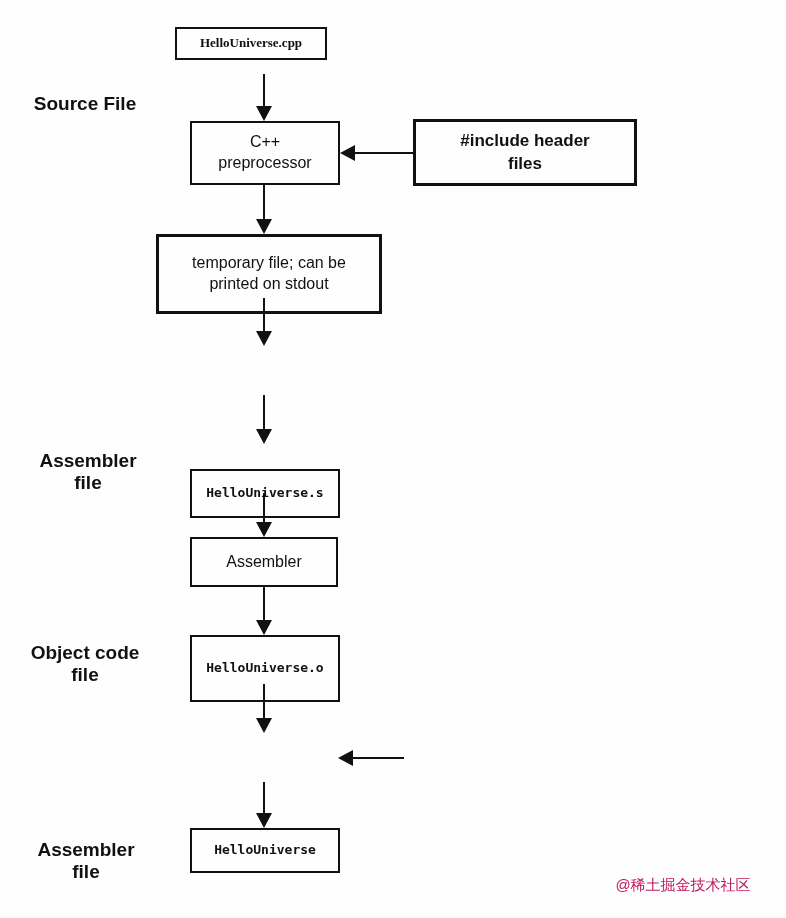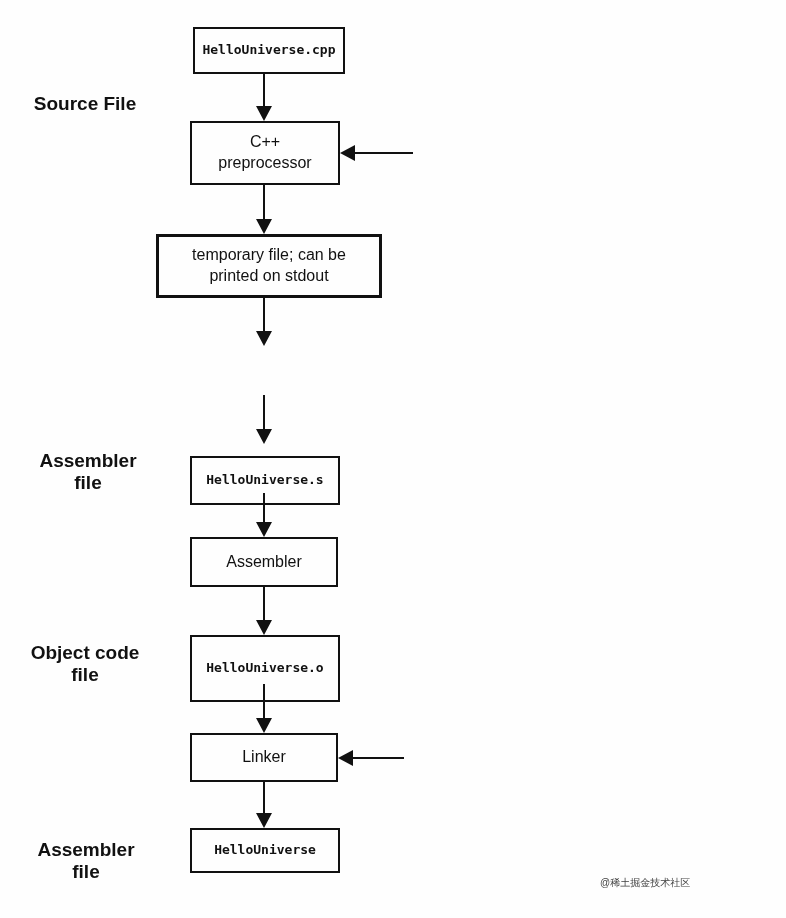--- a/index.html
+++ b/index.html
@@ -56,57 +56,58 @@
   .harrow .head{
     width:0;height:0;
     border-top:8px solid transparent;
     border-bottom:8px solid transparent;
     border-right:15px solid #111;
   }
   .harrow .line{height:2px;flex:1;background:#111;}
   .watermark{
     position:absolute;
     left:600px;top:876px;width:166px;
-    text-align:left;
-    font-size:10px;
-    color:#404040;
+    text-align:center;
+    font-size:15px;
+    color:#be185d;
   }
 </style>
 </head>
 <body>
 
 <div class="canvas">
 
   <div class="stage-label" style="left:15px;top:93px;width:140px;">Source File</div>
   <div class="stage-label" style="left:15px;top:450px;width:146px;">Assembler
 file</div>
   <div class="stage-label" style="left:15px;top:642px;width:140px;">Object code
 file</div>
   <div class="stage-label" style="left:15px;top:839px;width:142px;">Assembler
 file</div>
 
-  <div class="box mono" style="left:193px;top:27px;width:152px;height:47px;">HelloUniverse.cpp</div>
+  <div class="box mono" style="left:175px;top:27px;width:152px;height:33px;font-family:Liberation Serif, serif;">HelloUniverse.cpp</div>
 
   <div class="box sans" style="left:190px;top:121px;width:150px;height:64px;">C++
 preprocessor</div>
 
-  <div class="box sans thick" style="left:156px;top:234px;width:226px;height:64px;">temporary file; can be
+  <div class="box sans thick" style="left:156px;top:234px;width:226px;height:80px;">temporary file; can be
 printed on stdout</div>
 
 
-  <div class="box mono" style="left:190px;top:456px;width:150px;height:49px;">HelloUniverse.s</div>
+  <div class="box mono" style="left:190px;top:469px;width:150px;height:49px;">HelloUniverse.s</div>
 
   <div class="box sans" style="left:190px;top:537px;width:148px;height:50px;">Assembler</div>
 
   <div class="box mono" style="left:190px;top:635px;width:150px;height:67px;">HelloUniverse.o</div>
 
-  <div class="box sans" style="left:190px;top:733px;width:148px;height:49px;">Linker</div>
 
   <div class="box mono" style="left:190px;top:828px;width:150px;height:45px;">HelloUniverse</div>
 
+  <div class="box sansbold thick" style="left:413px;top:119px;width:224px;height:67px;">#include header
+files</div>
 
 
   <div class="varrow" style="top:74px;height:47px;">
       <i class="line"></i>
       <i class="head"></i>
     </div>
   <div class="varrow" style="top:185px;height:49px;">
       <i class="line"></i>
       <i class="head"></i>
     </div>

